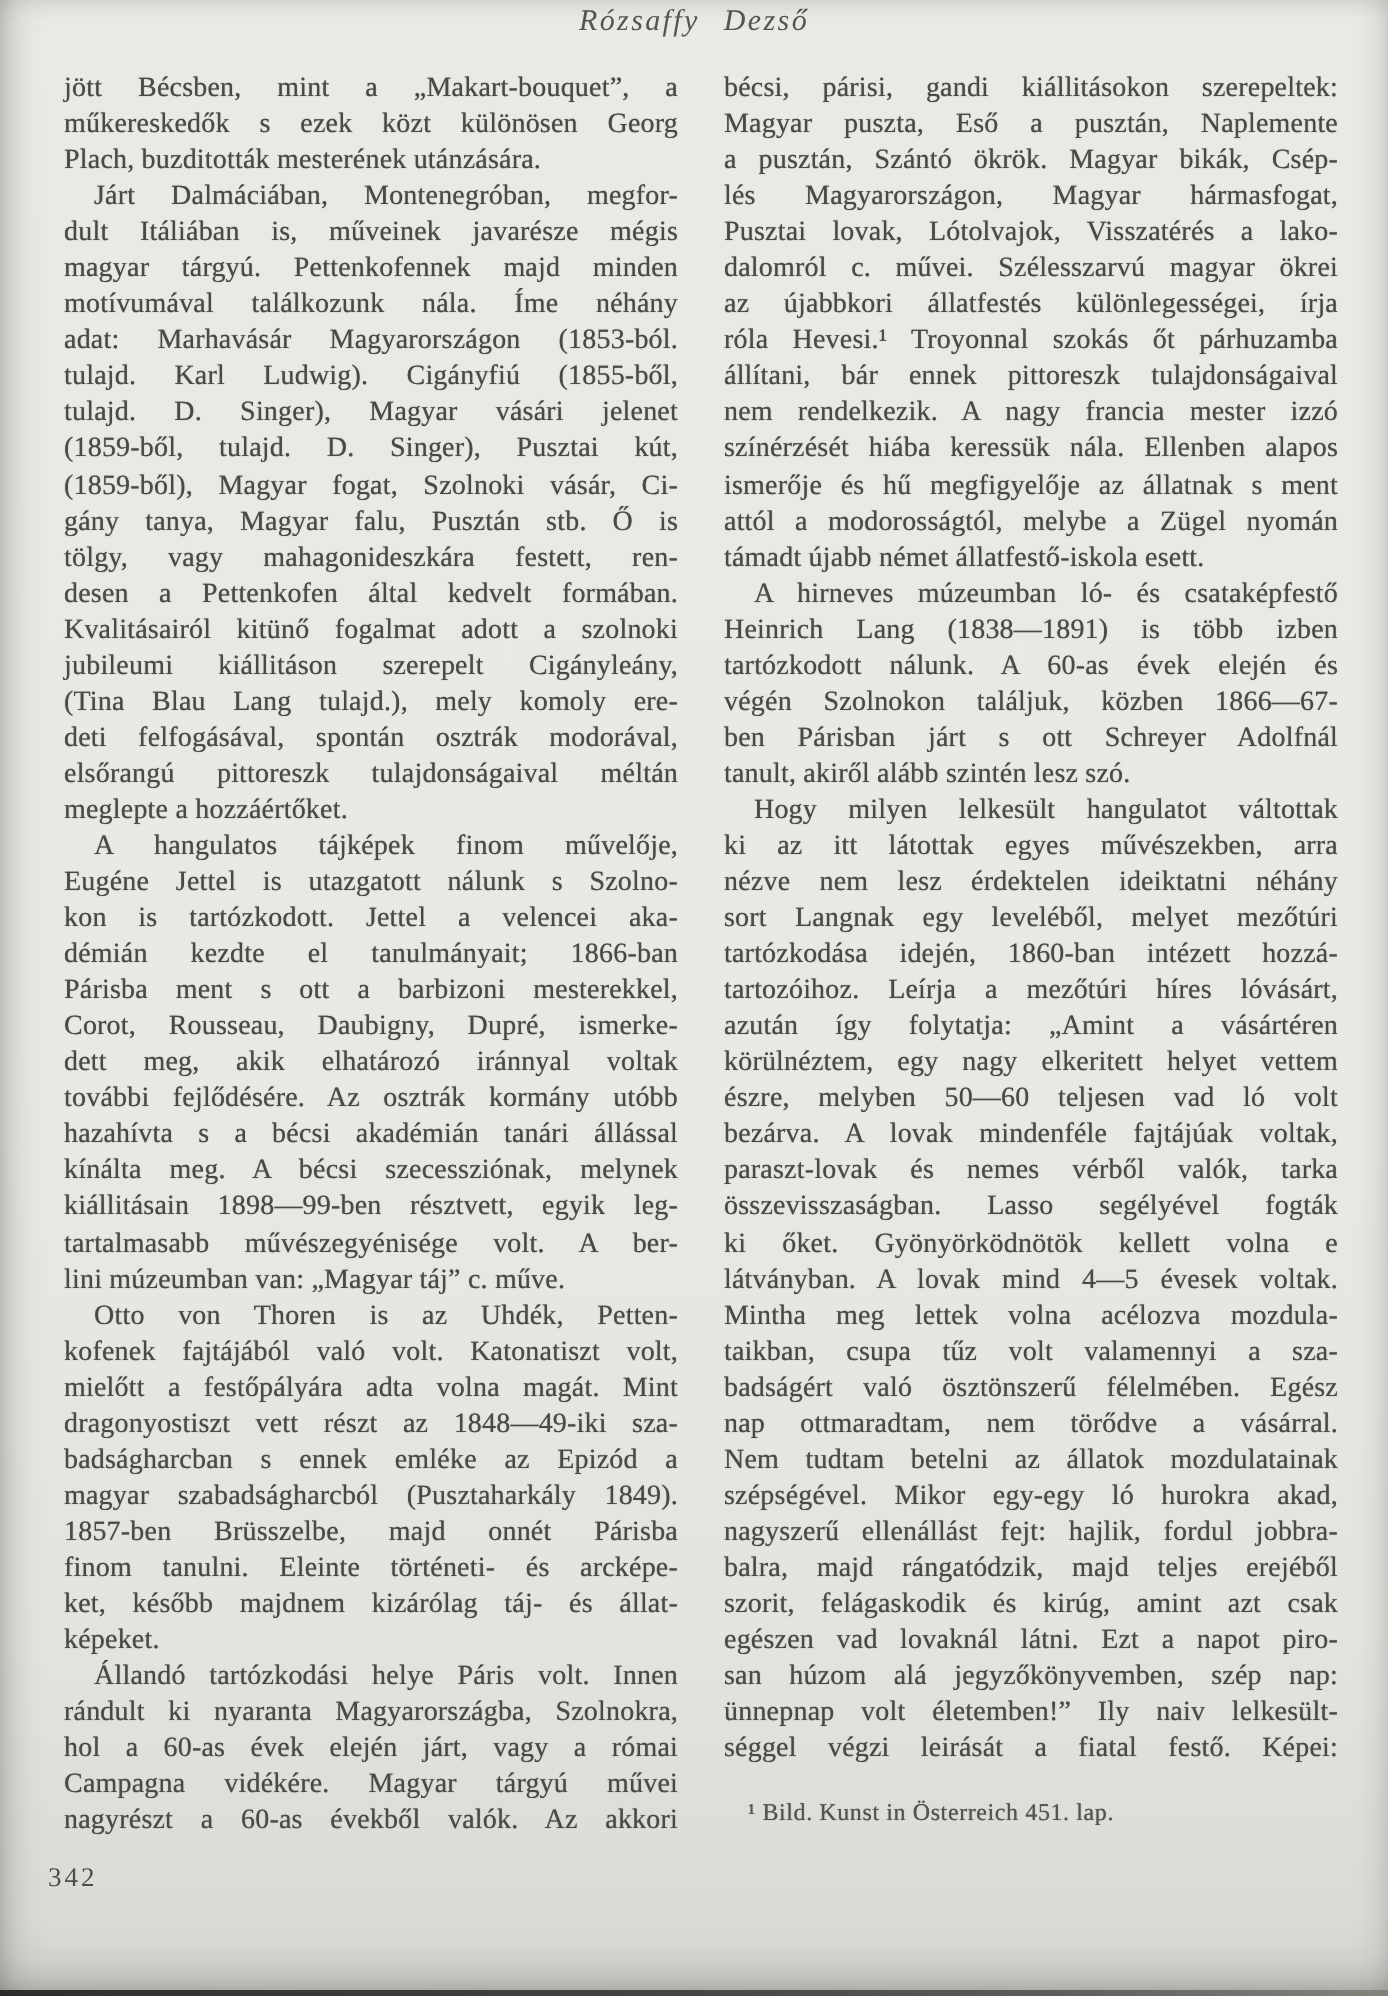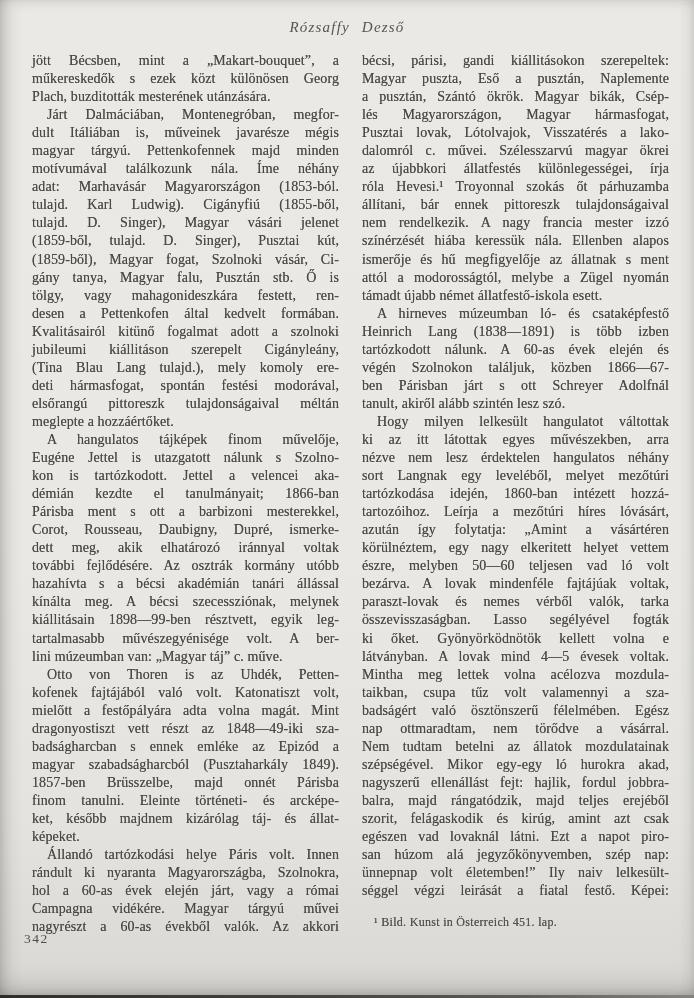--- a/index.html
+++ b/index.html
@@ -22,21 +22,21 @@
     content: "";
     position: absolute;
     inset: 0;
     pointer-events: none;
     box-shadow: inset 14px 0 22px -16px rgba(60,58,52,.45),
                 inset -10px 0 20px -16px rgba(60,58,52,.35),
                 inset 0 -16px 26px -18px rgba(50,48,42,.55),
                 inset 0 10px 18px -16px rgba(60,58,52,.25);
   }
   .running-header {
-    padding-top: 17px;
+    padding-top: 1px;
     text-align: center;
     font-style: italic;
     font-size: 15px;
     line-height: 20px;
     letter-spacing: 1.2px;
     word-spacing: 7px;
     color: #565550;
   }
   .columns {
     display: flex;
@@ -109,21 +109,21 @@
           <div class="line">tulajd. Karl Ludwig). Cigányfiú (1855-ből,</div>
           <div class="line">tulajd. D. Singer), Magyar vásári jelenet</div>
           <div class="line">(1859-ből, tulajd. D. Singer), Pusztai kút,</div>
           <div class="line">(1859-ből), Magyar fogat, Szolnoki vásár, Ci-</div>
           <div class="line">gány tanya, Magyar falu, Pusztán stb. Ő is</div>
           <div class="line">tölgy, vagy mahagonideszkára festett, ren-</div>
           <div class="line">desen a Pettenkofen által kedvelt formában.</div>
           <div class="line">Kvalitásairól kitünő fogalmat adott a szolnoki</div>
           <div class="line">jubileumi kiállitáson szerepelt Cigányleány,</div>
           <div class="line">(Tina Blau Lang tulajd.), mely komoly ere-</div>
-          <div class="line">deti hármasfogat, spontán festési modorával,</div>
+          <div class="line">deti felfogásával, spontán osztrák modorával,</div>
           <div class="line">elsőrangú pittoreszk tulajdonságaival méltán</div>
           <div class="line para-end">meglepte a hozzáértőket.</div>
         </div>
         <div class="paragraph">
           <div class="line indent">A hangulatos tájképek finom művelője,</div>
           <div class="line">Eugéne Jettel is utazgatott nálunk s Szolno-</div>
           <div class="line">kon is tartózkodott. Jettel a velencei aka-</div>
           <div class="line">démián kezdte el tanulmányait; 1866-ban</div>
           <div class="line">Párisba ment s ott a barbizoni mesterekkel,</div>
           <div class="line">Corot, Rousseau, Daubigny, Dupré, ismerke-</div>
@@ -176,21 +176,21 @@
           <div class="line indent">A hirneves múzeumban ló- és csataképfestő</div>
           <div class="line">Heinrich Lang (1838—1891) is több izben</div>
           <div class="line">tartózkodott nálunk. A 60-as évek elején és</div>
           <div class="line">végén Szolnokon találjuk, közben 1866—67-</div>
           <div class="line">ben Párisban járt s ott Schreyer Adolfnál</div>
           <div class="line para-end">tanult, akiről alább szintén lesz szó.</div>
         </div>
         <div class="paragraph">
           <div class="line indent">Hogy milyen lelkesült hangulatot váltottak</div>
           <div class="line">ki az itt látottak egyes művészekben, arra</div>
-          <div class="line">nézve nem lesz érdektelen hangulatos néhány</div>
+          <div class="line">nézve nem lesz érdektelen ideiktatni néhány</div>
           <div class="line">sort Langnak egy leveléből, melyet mezőtúri</div>
           <div class="line">tartózkodása idején, 1860-ban intézett hozzá-</div>
           <div class="line">tartozóihoz. Leírja a mezőtúri híres lóvásárt,</div>
           <div class="line">azután így folytatja: „Amint a vásártéren</div>
           <div class="line">körülnéztem, egy nagy elkeritett helyet vettem</div>
           <div class="line">észre, melyben 50—60 teljesen vad ló volt</div>
           <div class="line">bezárva. A lovak mindenféle fajtájúak voltak,</div>
           <div class="line">paraszt-lovak és nemes vérből valók, tarka</div>
           <div class="line">összevisszaságban. Lasso segélyével fogták</div>
           <div class="line">ki őket. Gyönyörködnötök kellett volna e</div>

